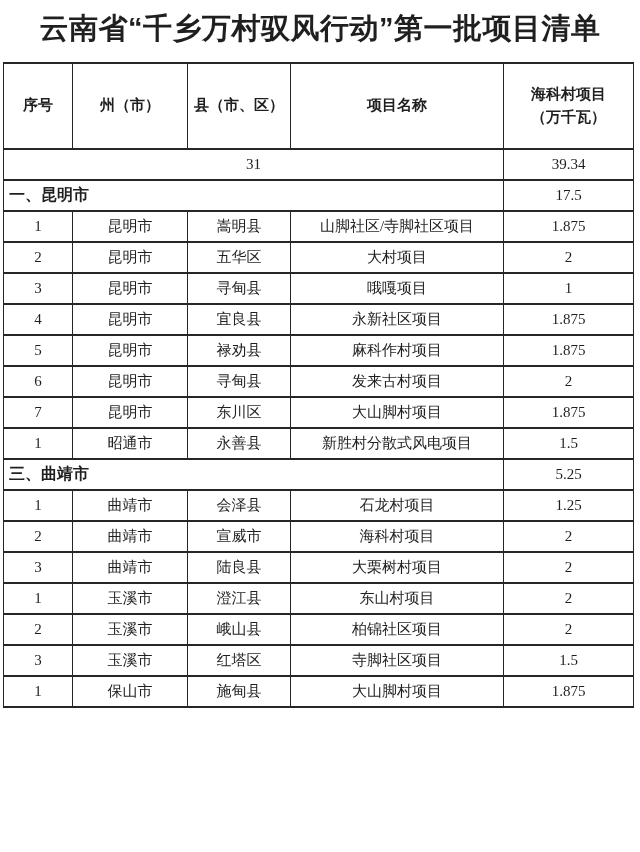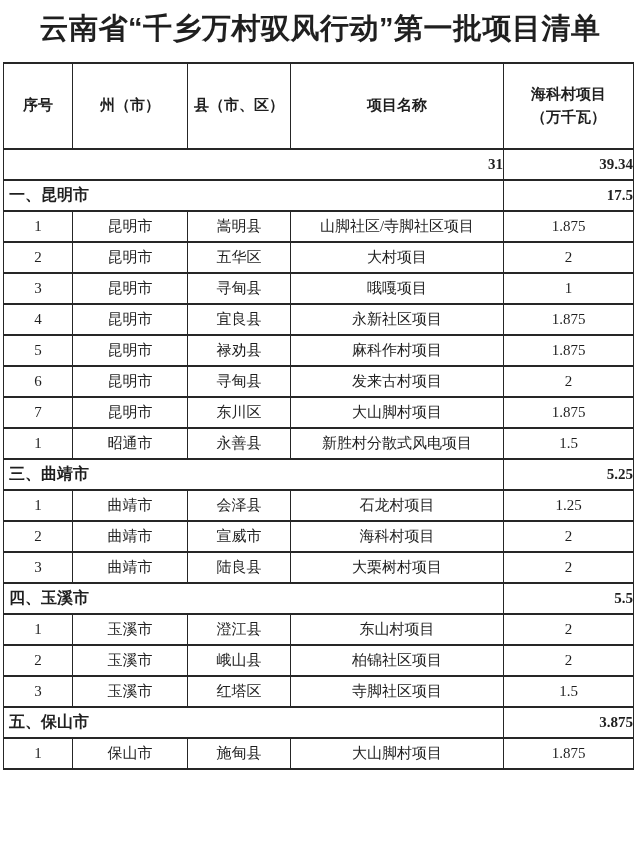--- a/index.html
+++ b/index.html
@@ -38,21 +38,21 @@
     font-size:15px;
     overflow:hidden;
   }
   thead th{
     height:86px;
     font-weight:bold;
     white-space:pre-line;
     line-height:1.55;
   }
   tbody td{height:31px;}
-  .bold{font-weight:bold;text-align:right;}
+  .bold{font-weight:normal;}
   td.section-name{
     text-align:left;
     padding-left:5px;
     font-weight:bold;
     font-size:16px;
   }
 </style>
 </head>
 <body>
 
@@ -161,24 +161,20 @@
           <td>2</td>
         </tr>
         <tr>
           <td>3</td>
           <td>曲靖市</td>
           <td>陆良县</td>
           <td>大栗树村项目</td>
           <td>2</td>
         </tr>
         <tr>
-          <td class="section-name" colspan="4">四、玉溪市</td>
-          <td class="bold">5.5</td>
-        </tr>
-        <tr>
           <td>1</td>
           <td>玉溪市</td>
           <td>澄江县</td>
           <td>东山村项目</td>
           <td>2</td>
         </tr>
         <tr>
           <td>2</td>
           <td>玉溪市</td>
           <td>峨山县</td>
@@ -186,24 +182,20 @@
           <td>2</td>
         </tr>
         <tr>
           <td>3</td>
           <td>玉溪市</td>
           <td>红塔区</td>
           <td>寺脚社区项目</td>
           <td>1.5</td>
         </tr>
         <tr>
-          <td class="section-name" colspan="4">五、保山市</td>
-          <td class="bold">3.875</td>
-        </tr>
-        <tr>
           <td>1</td>
           <td>保山市</td>
           <td>施甸县</td>
           <td>大山脚村项目</td>
           <td>1.875</td>
         </tr>
       </tbody>
   </table>
 </div>
 

